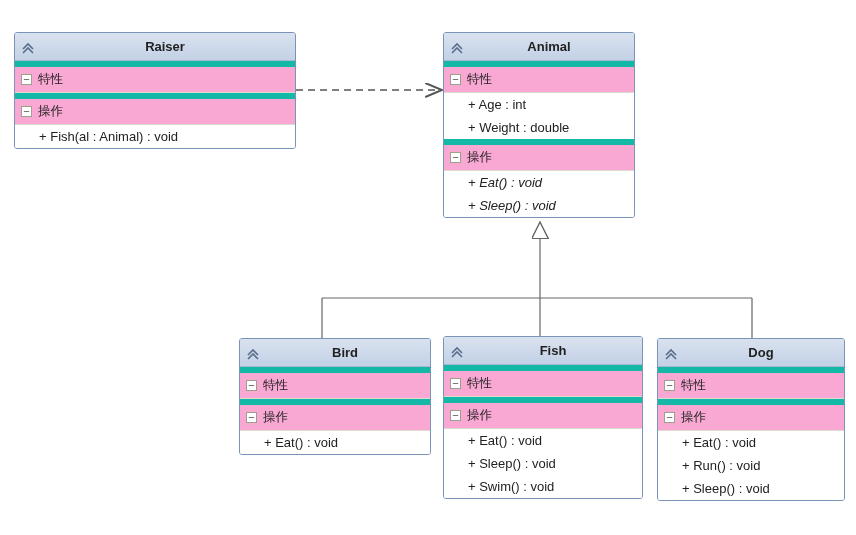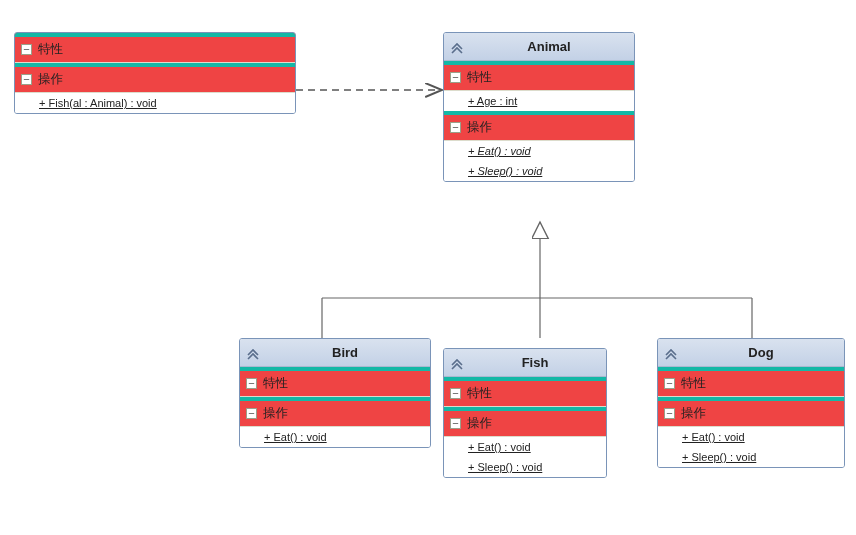--- a/index.html
+++ b/index.html
@@ -42,22 +42,22 @@
     top: 50%;
     transform: translateY(-50%);
     width: 14px;
     height: 14px;
   }
   .class-header .class-name {
     display: inline-block;
   }
   .italic { }
   .section-header {
-    background: #ef4444;
-    border-top: 4px solid #14b8a6;
+    background: #f9a8d4;
+    border-top: 6px solid #14b8a6;
     border-bottom: 1px solid #dcdccc;
     padding: 4px 6px 4px 6px;
     position: relative;
     font-size: 12.5px;
     box-sizing: border-box;
   }
   .section-header .toggle {
     display: inline-block;
     border: 1px solid #9aa08a;
     width: 11px;
@@ -72,22 +72,21 @@
     box-sizing: border-box;
   }
   .section-header .sec-label {
     vertical-align: middle;
   }
   .section-body {
     background: #ffffff;
   }
   .item {
     padding: 4px 8px 4px 24px;
-    font-size: 11px;
-    text-decoration: underline;
+    font-size: 13px;
   }
   .item.italic { font-style: italic; }
 
   svg.connectors {
     position: absolute;
     left: 0;
     top: 0;
     width: 856px;
     height: 535px;
     pointer-events: none;
@@ -118,20 +117,29 @@
     <line x1="540" y1="250" x2="540" y2="298" class="stroke-solid"></line>
 
     <line x1="322" y1="298" x2="752" y2="298" class="stroke-solid"></line>
 
     <line x1="322" y1="298" x2="322" y2="338" class="stroke-solid"></line>
     <line x1="540" y1="298" x2="540" y2="338" class="stroke-solid"></line>
     <line x1="752" y1="298" x2="752" y2="338" class="stroke-solid"></line>
   </svg>
 
   <div class="class-box" style="left:14px; top:32px; width:282px;">
+    <div class="class-header">
+      <span class="collapse-icon">
+        <svg viewBox="0 0 14 14">
+            <path d="M2 9 L7 4 L12 9" fill="none" stroke="#5a6e8c" stroke-width="1.6"></path>
+            <path d="M2 13 L7 8 L12 13" fill="none" stroke="#5a6e8c" stroke-width="1.6"></path>
+          </svg>
+      </span>
+      <span class="class-name">Raiser</span>
+    </div>
     <div class="section-header">
       <span class="toggle">−</span><span class="sec-label">特性</span>
     </div>
     <div class="section-header">
       <span class="toggle">−</span><span class="sec-label">操作</span>
     </div>
     <div class="section-body">
       <div class="item">+ Fish(al : Animal) : void</div>
     </div>
   </div>
@@ -144,20 +152,21 @@
             <path d="M2 13 L7 8 L12 13" fill="none" stroke="#5a6e8c" stroke-width="1.6"></path>
           </svg>
       </span>
       <span class="class-name italic">Animal</span>
     </div>
     <div class="section-header">
       <span class="toggle">−</span><span class="sec-label">特性</span>
     </div>
     <div class="section-body">
       <div class="item">+ Age : int</div>
+      <div class="item">+ Weight : double</div>
     </div>
     <div class="section-header">
       <span class="toggle">−</span><span class="sec-label">操作</span>
     </div>
     <div class="section-body">
       <div class="item italic">+ Eat() : void</div>
       <div class="item italic">+ Sleep() : void</div>
     </div>
   </div>
 
@@ -175,39 +184,40 @@
       <span class="toggle">−</span><span class="sec-label">特性</span>
     </div>
     <div class="section-header">
       <span class="toggle">−</span><span class="sec-label">操作</span>
     </div>
     <div class="section-body">
       <div class="item">+ Eat() : void</div>
     </div>
   </div>
 
-  <div class="class-box" style="left:443px; top:348px; width:164px;">
+  <div class="class-box" style="left:443px; top:336px; width:200px;">
     <div class="class-header">
       <span class="collapse-icon">
         <svg viewBox="0 0 14 14">
             <path d="M2 9 L7 4 L12 9" fill="none" stroke="#5a6e8c" stroke-width="1.6"></path>
             <path d="M2 13 L7 8 L12 13" fill="none" stroke="#5a6e8c" stroke-width="1.6"></path>
           </svg>
       </span>
       <span class="class-name">Fish</span>
     </div>
     <div class="section-header">
       <span class="toggle">−</span><span class="sec-label">特性</span>
     </div>
     <div class="section-header">
       <span class="toggle">−</span><span class="sec-label">操作</span>
     </div>
     <div class="section-body">
       <div class="item">+ Eat() : void</div>
       <div class="item">+ Sleep() : void</div>
+      <div class="item">+ Swim() : void</div>
     </div>
   </div>
 
   <div class="class-box" style="left:657px; top:338px; width:188px;">
     <div class="class-header">
       <span class="collapse-icon">
         <svg viewBox="0 0 14 14">
             <path d="M2 9 L7 4 L12 9" fill="none" stroke="#5a6e8c" stroke-width="1.6"></path>
             <path d="M2 13 L7 8 L12 13" fill="none" stroke="#5a6e8c" stroke-width="1.6"></path>
           </svg>
@@ -215,17 +225,18 @@
       <span class="class-name">Dog</span>
     </div>
     <div class="section-header">
       <span class="toggle">−</span><span class="sec-label">特性</span>
     </div>
     <div class="section-header">
       <span class="toggle">−</span><span class="sec-label">操作</span>
     </div>
     <div class="section-body">
       <div class="item">+ Eat() : void</div>
+      <div class="item">+ Run() : void</div>
       <div class="item">+ Sleep() : void</div>
     </div>
   </div>
 
 </div>
 
 </body></html>

